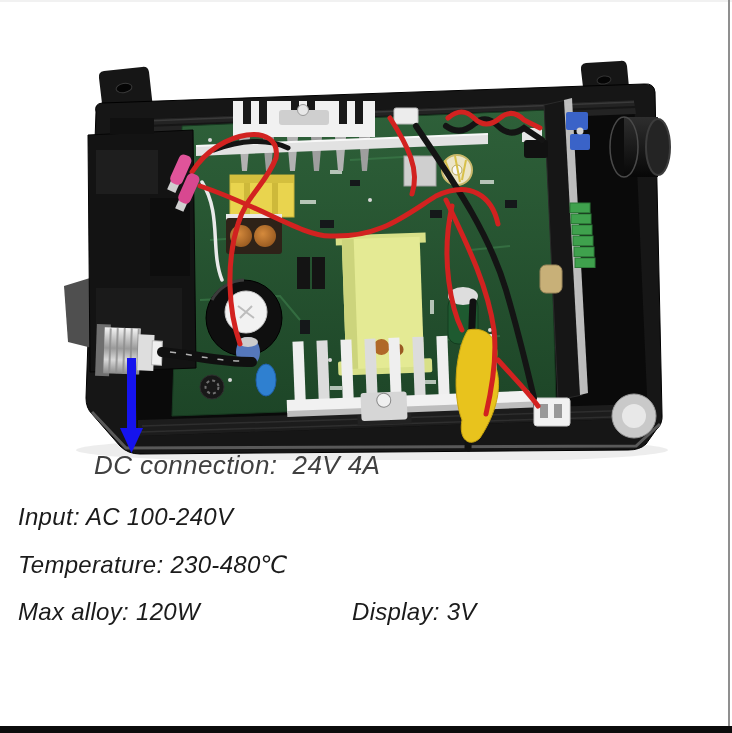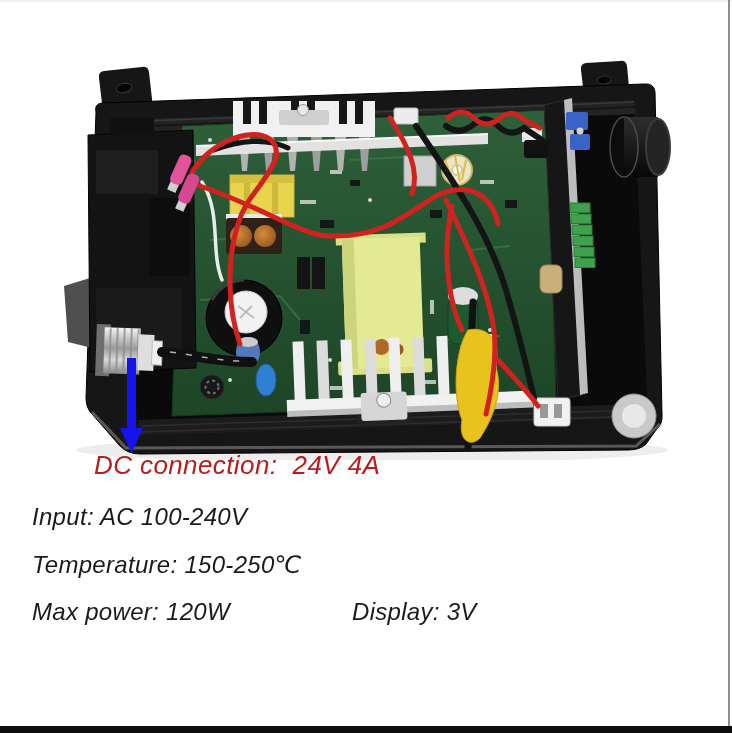--- a/index.html
+++ b/index.html
@@ -6,27 +6,27 @@
   .stage {
     position:relative; width:732px; height:733px; background:#ffffff;
     overflow:hidden; font-family:"Liberation Sans", "DejaVu Sans", sans-serif;
   }
   .top-hairline { position:absolute; left:0; top:0; width:732px; height:2px; background:#f1f1f1; }
   .right-border { position:absolute; left:728px; top:0; width:2px; height:733px; background:#8f8f8f; }
   .bottom-bar   { position:absolute; left:0; top:726px; width:732px; height:7px; background:#0c0c0c; }
   .photo { position:absolute; left:0; top:0; }
   .dc-label {
     position:absolute; left:94px; top:450px;
-    font-style:italic; font-size:26px; line-height:30px; color:#b91c1c;
+    font-style:italic; font-size:26px; line-height:30px; color:#404040;
     white-space:pre; letter-spacing:0.4px;
   }
   .specs { position:absolute; left:0; top:0; width:732px; height:733px; pointer-events:none; }
   .spec-row { position:absolute; left:0; width:732px; height:30px; }
   .cell { position:absolute; font-style:italic; font-size:24px; line-height:29px; color:#1b1b1b; letter-spacing:0.3px; white-space:pre; }
-  .cell.l { left:32px; }
+  .cell.l { left:18px; }
   .cell.r { left:352px; }
 </style>
 </head>
 <body>
 
 <div class="stage">
   <div class="top-hairline"></div>
 
   <svg class="photo" width="732" height="460" viewBox="0 0 732 460">
     <defs>
@@ -302,24 +302,24 @@
     </g>
   </svg>
 
   <div class="dc-label">DC connection:  24V 4A</div>
 
   <div class="specs">
     <div class="spec-row" style="top:502px">
       <span class="cell l">Input: AC 100-240V</span>
     </div>
     <div class="spec-row" style="top:550px">
-      <span class="cell l">Temperature: 150-250℃</span>
+      <span class="cell l">Temperature: 230-480℃</span>
     </div>
     <div class="spec-row" style="top:597px">
-      <span class="cell l">Max power: 120W</span>
+      <span class="cell l">Max alloy: 120W</span>
       <span class="cell r">Display: 3V</span>
     </div>
     <div class="spec-row" style="top:644px">
     </div>
   </div>
 
   <div class="right-border"></div>
   <div class="bottom-bar"></div>
 </div>
 

